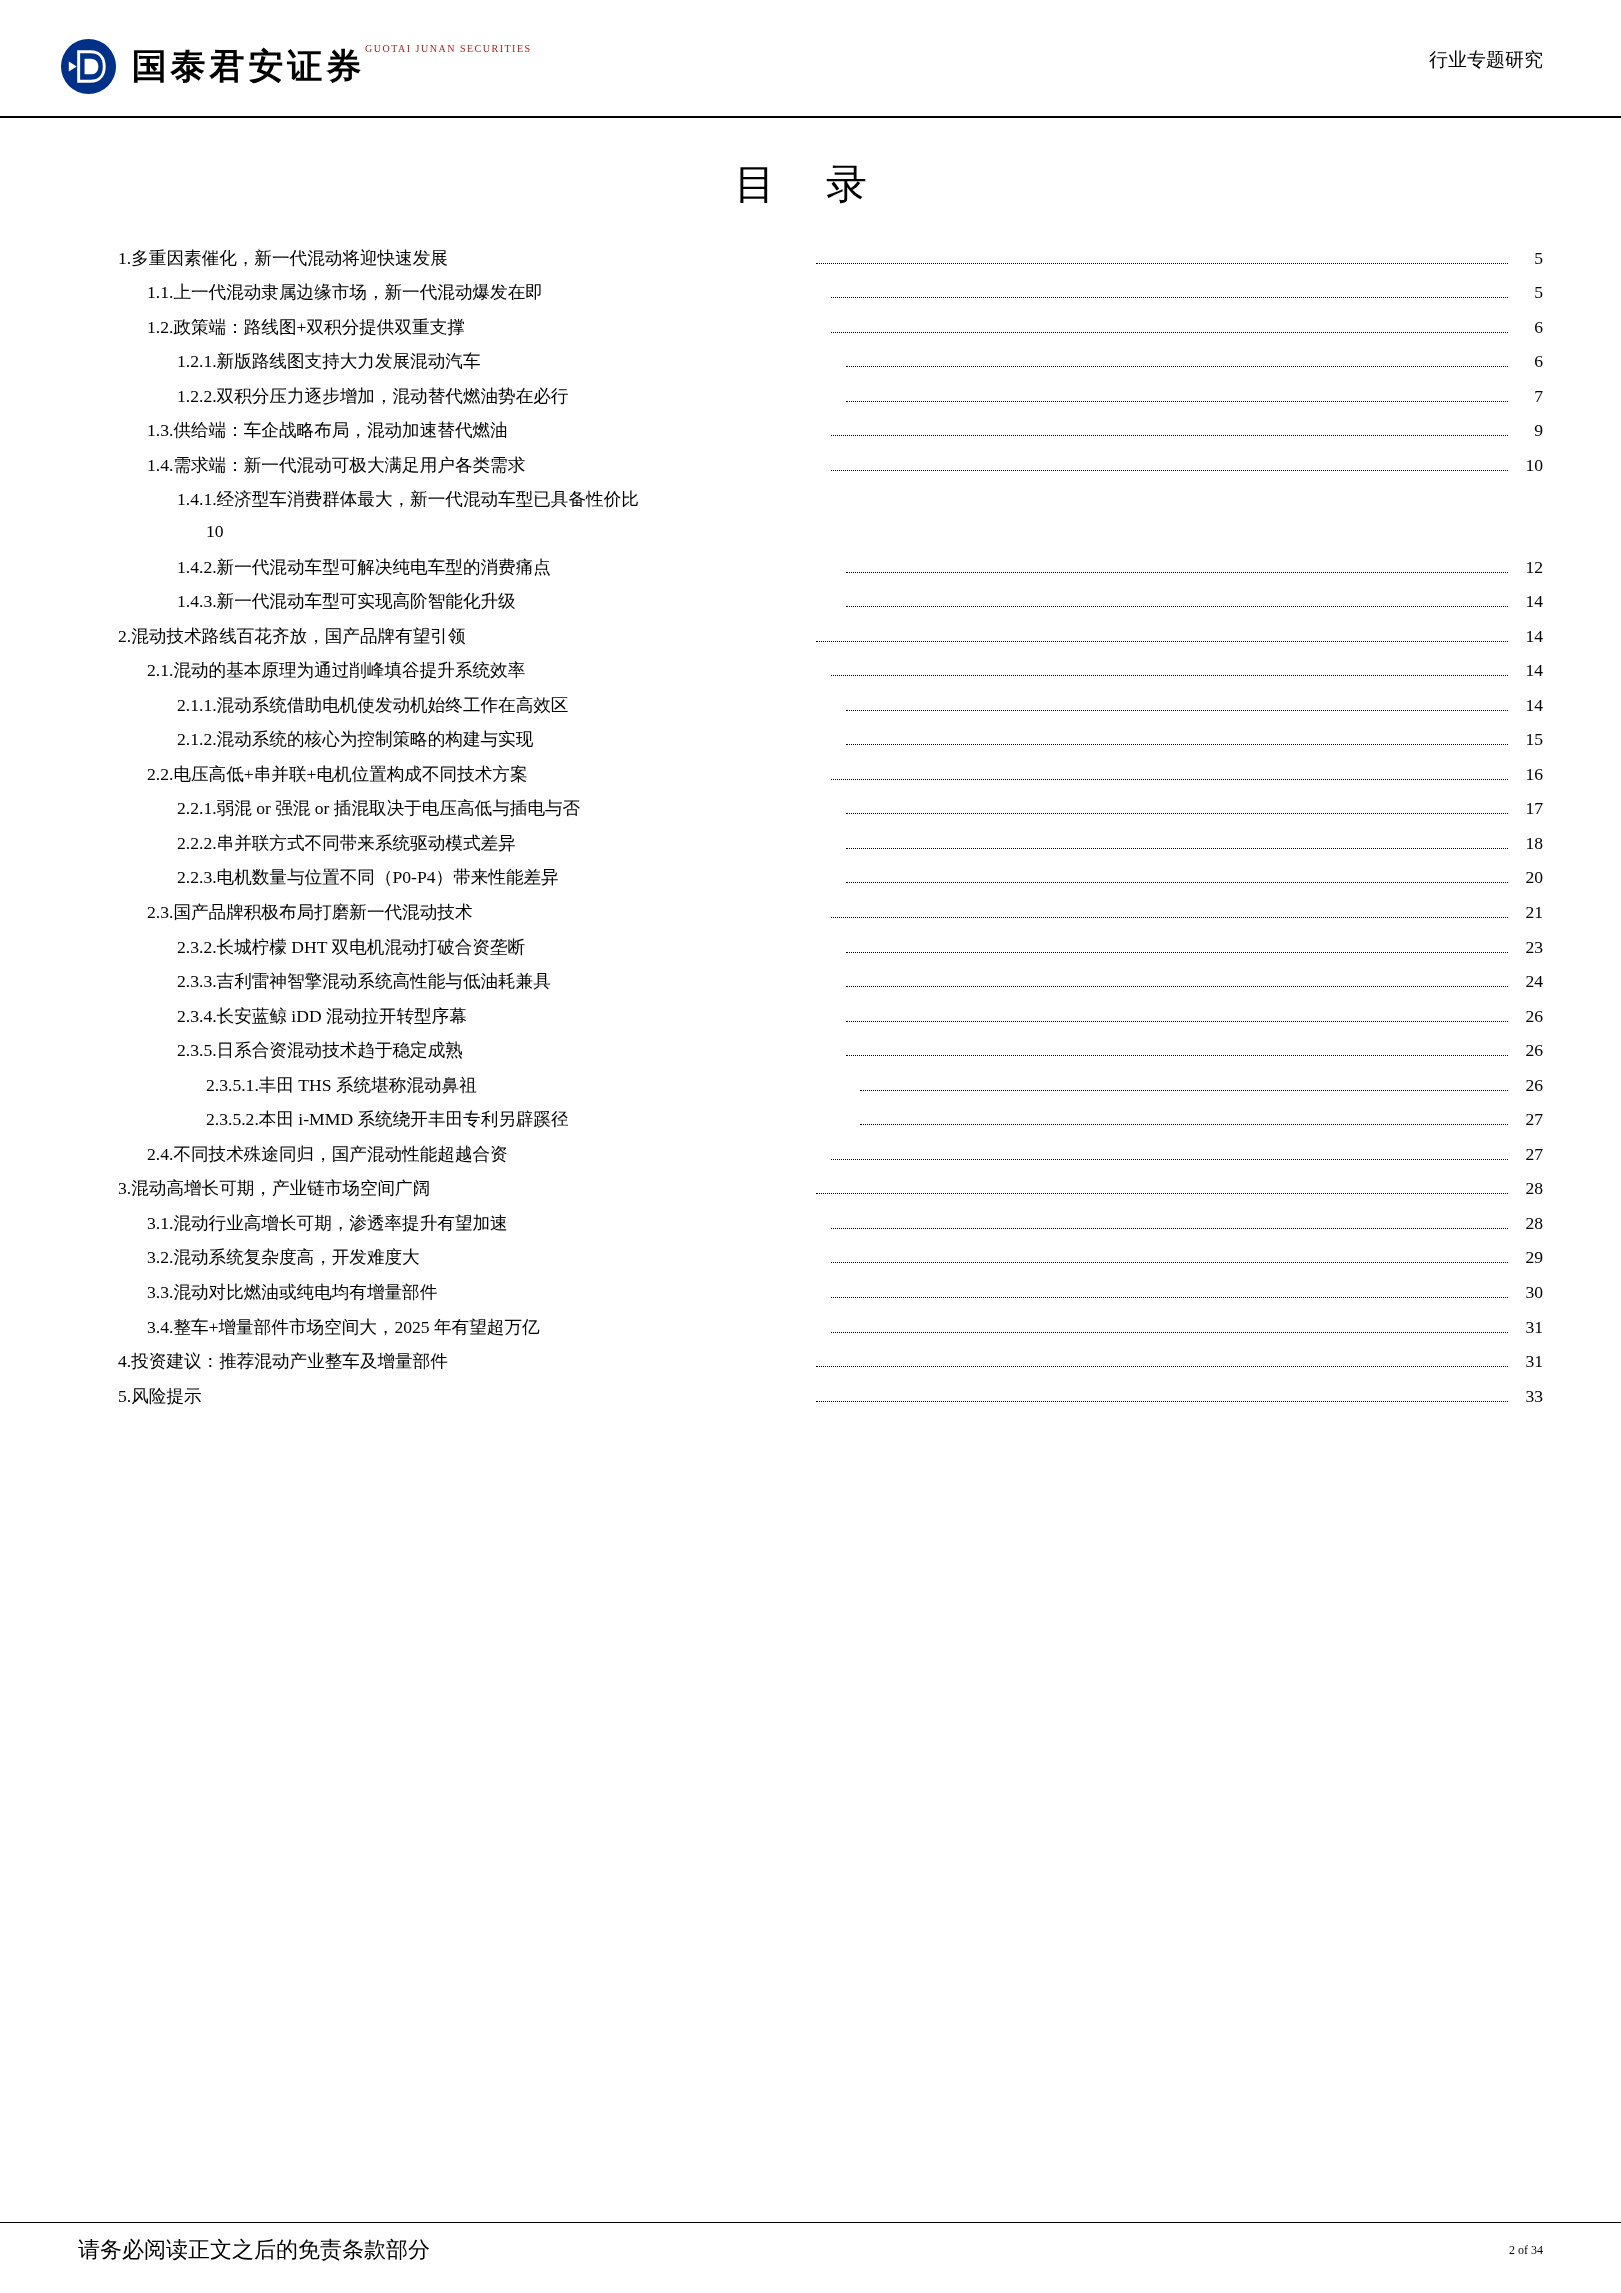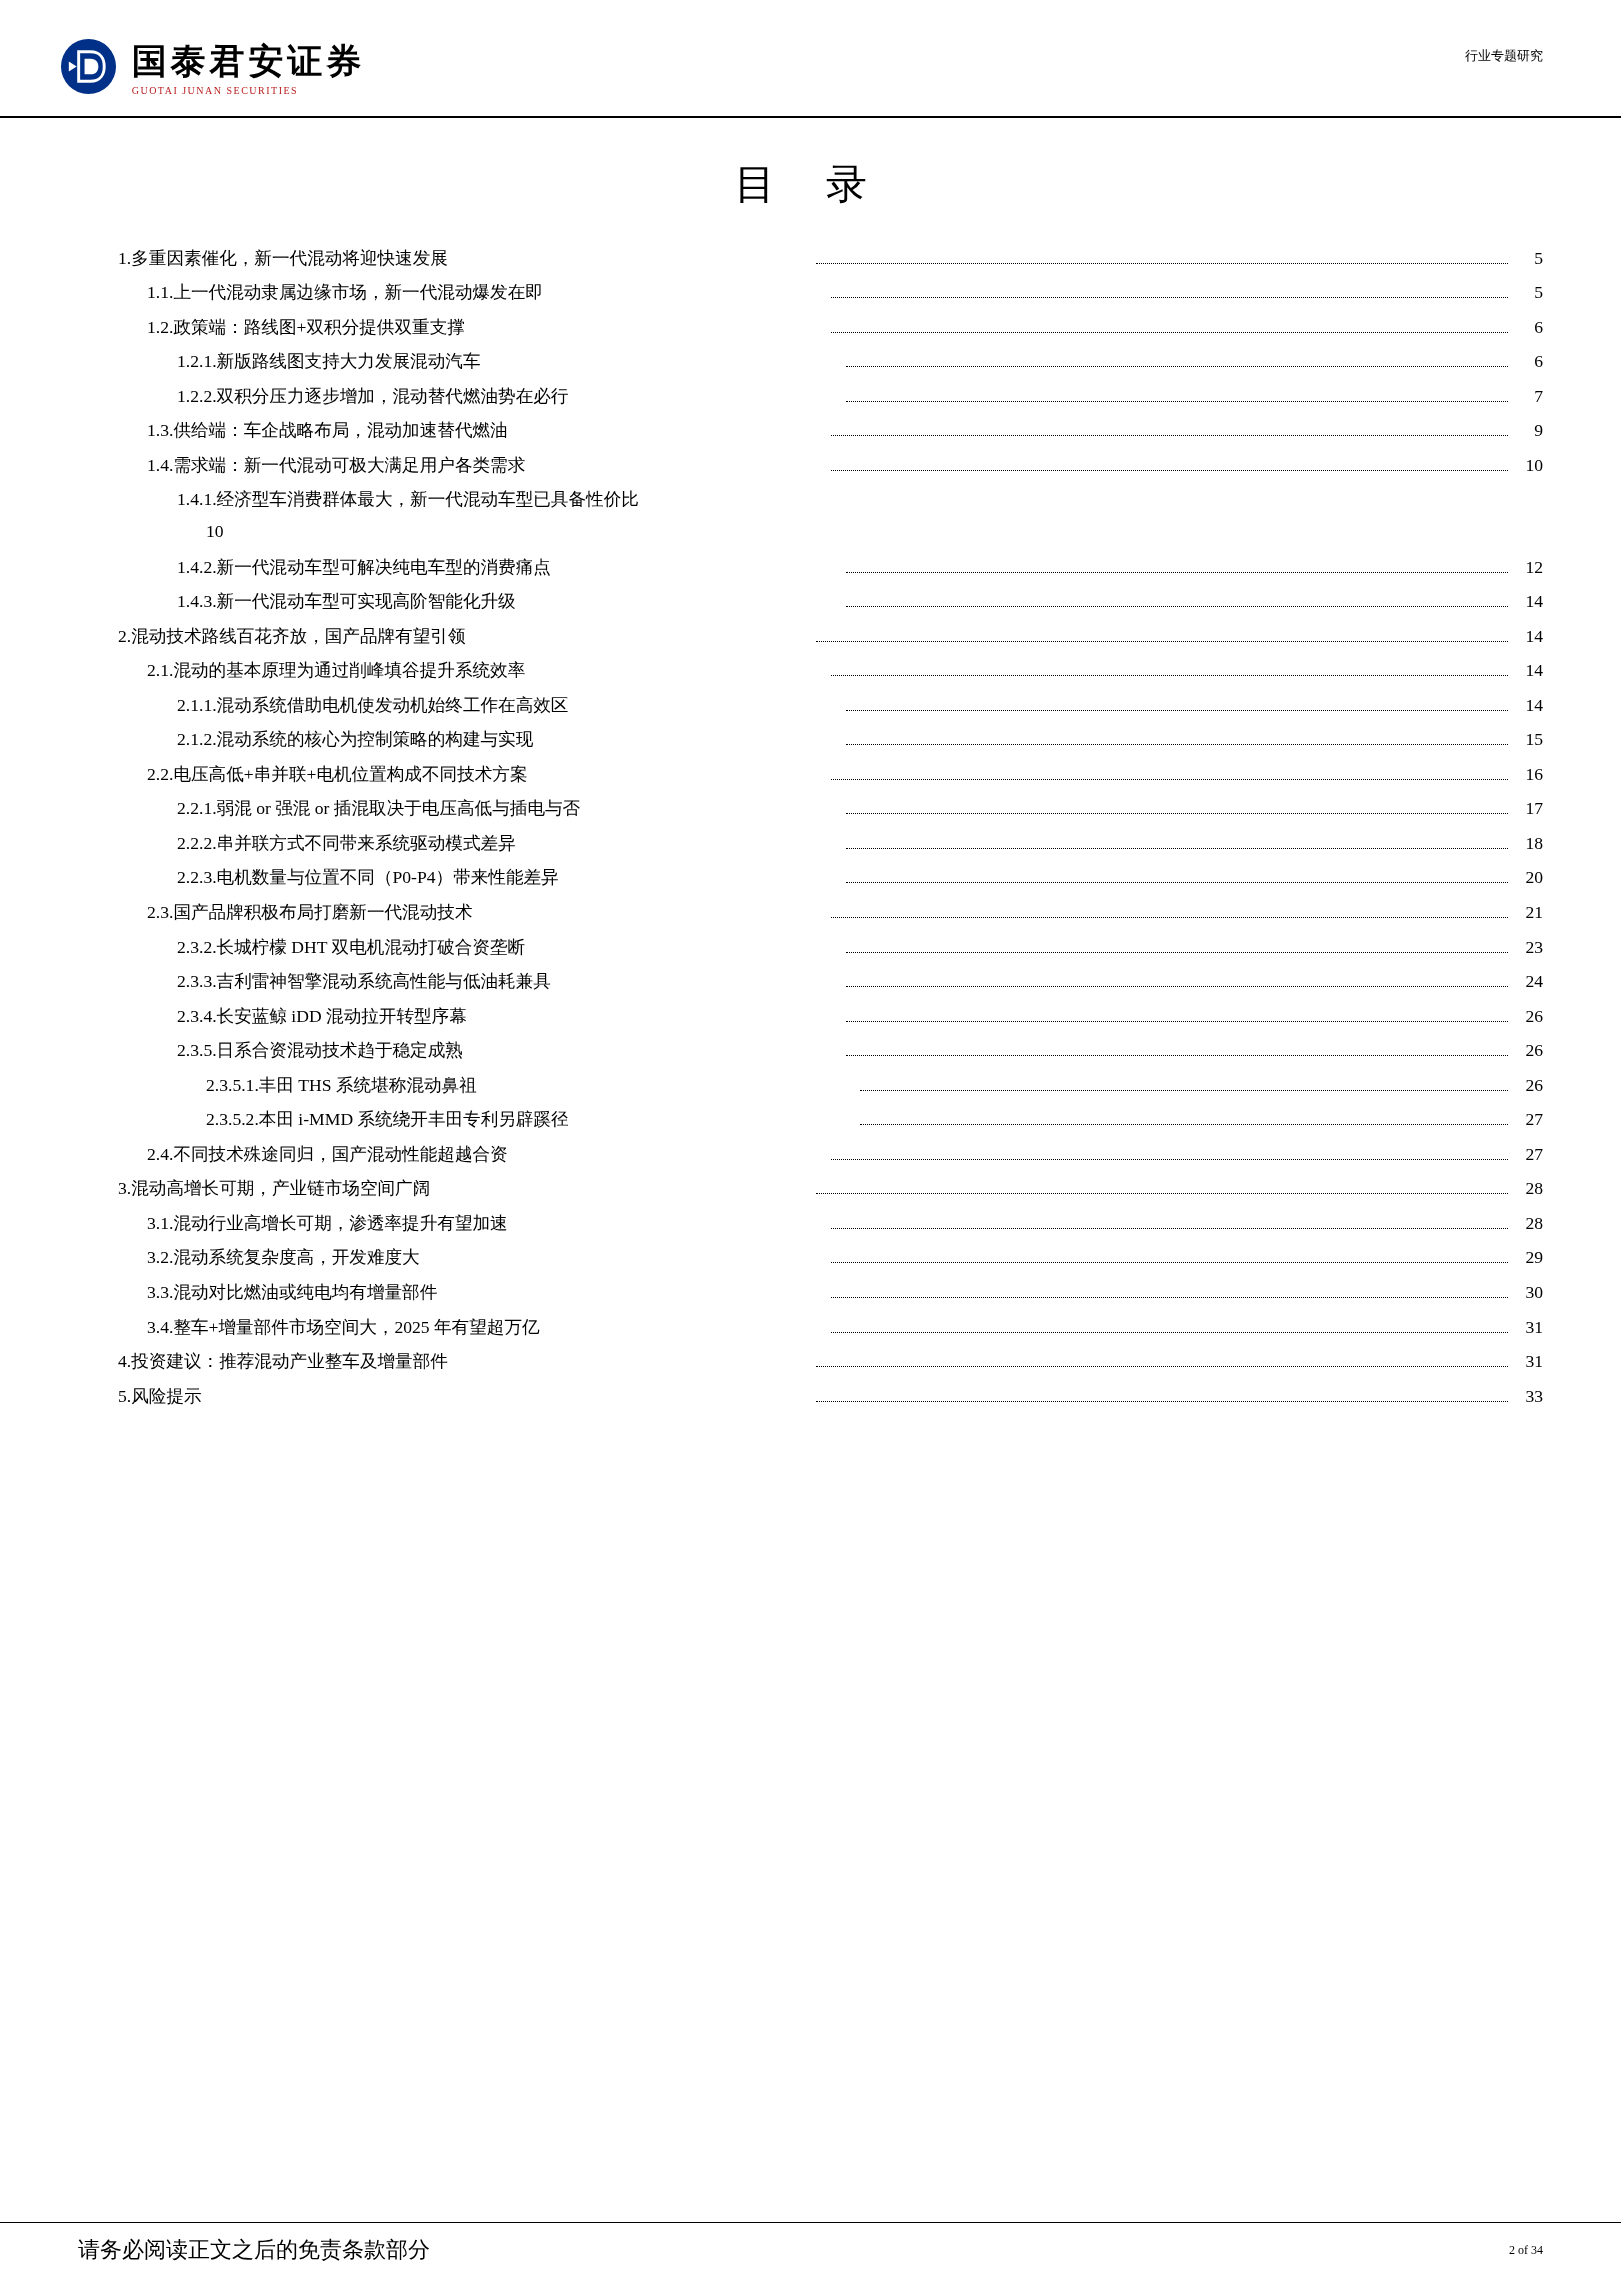--- a/index.html
+++ b/index.html
@@ -31,37 +31,37 @@
       display: flex;
       align-items: center;
       gap: 13.7px;
     }
     .logo-icon {
       width: 59px;
       height: 59px;
     }
     .logo-text {
       display: flex;
-      flex-direction: column;
+      flex-direction: row;
     }
     .logo-cn {
       font-size: 35px;
       font-family: "SimHei", "黑体", sans-serif;
       font-weight: bold;
       color: #000;
       letter-spacing: 3.9px;
     }
     .logo-en {
       font-size: 10px;
       letter-spacing: 1.5px;
       color: #b91c1c;
       font-family: Liberation Serif, serif;
     }
     .header-right {
-      font-size: 13px;
+      font-size: 19px;
       color: #000;
       padding-top: 9.8px;
       font-family: "SimSun", serif;
     }
     
     .toc-title {
       text-align: center;
       font-size: 41px;
       font-family: "SimHei", "黑体", sans-serif;
       letter-spacing: 19.6px;

